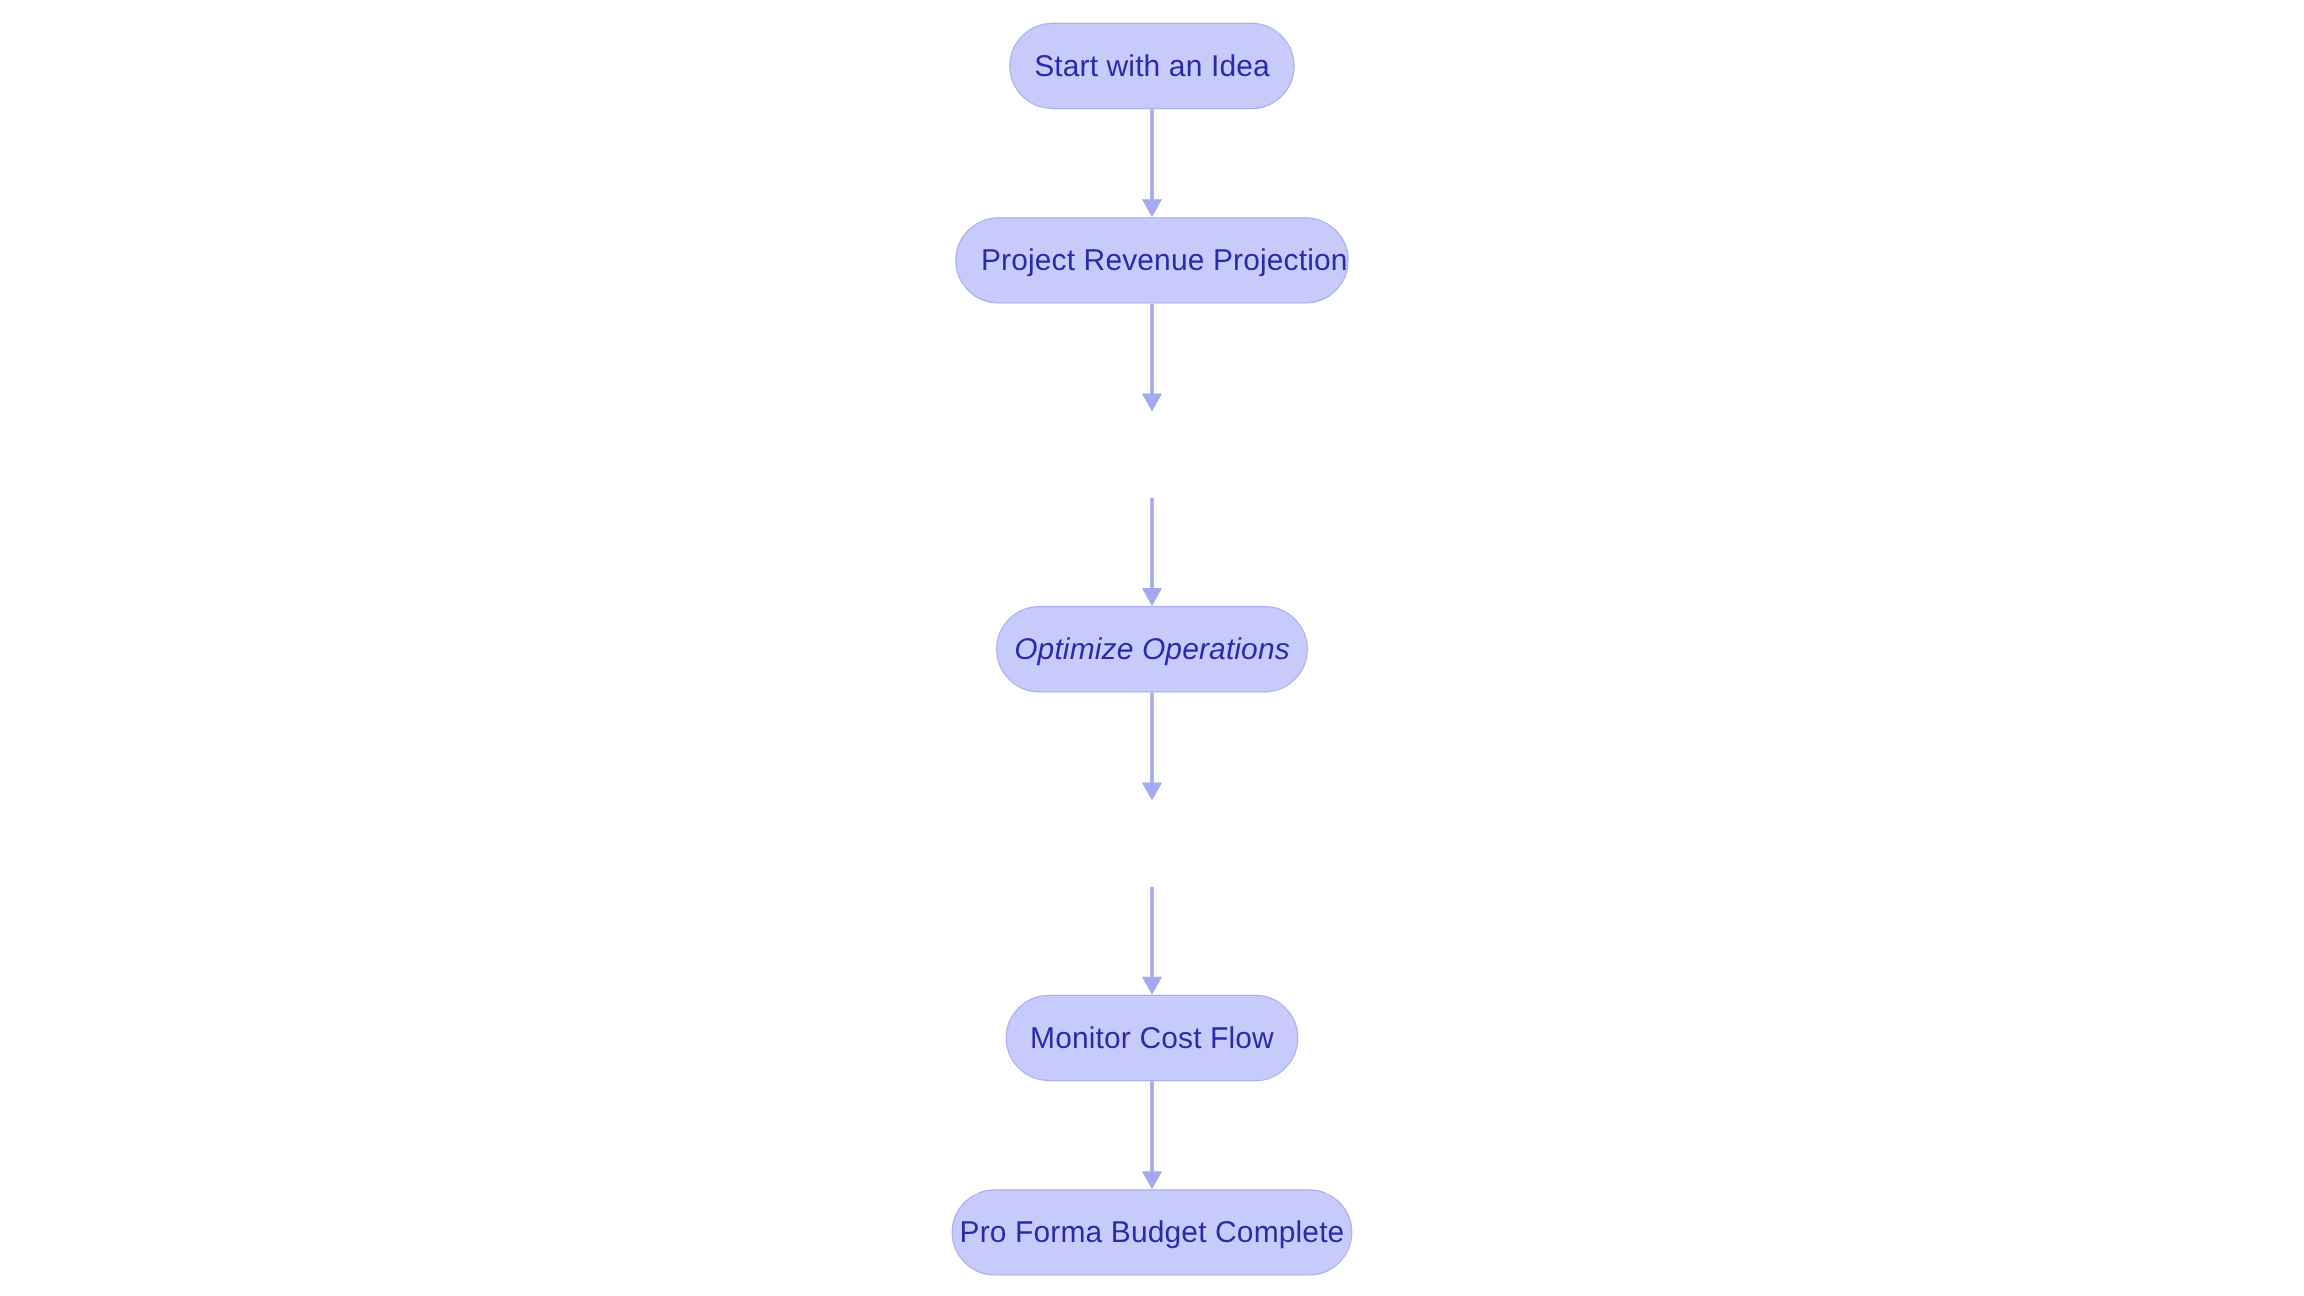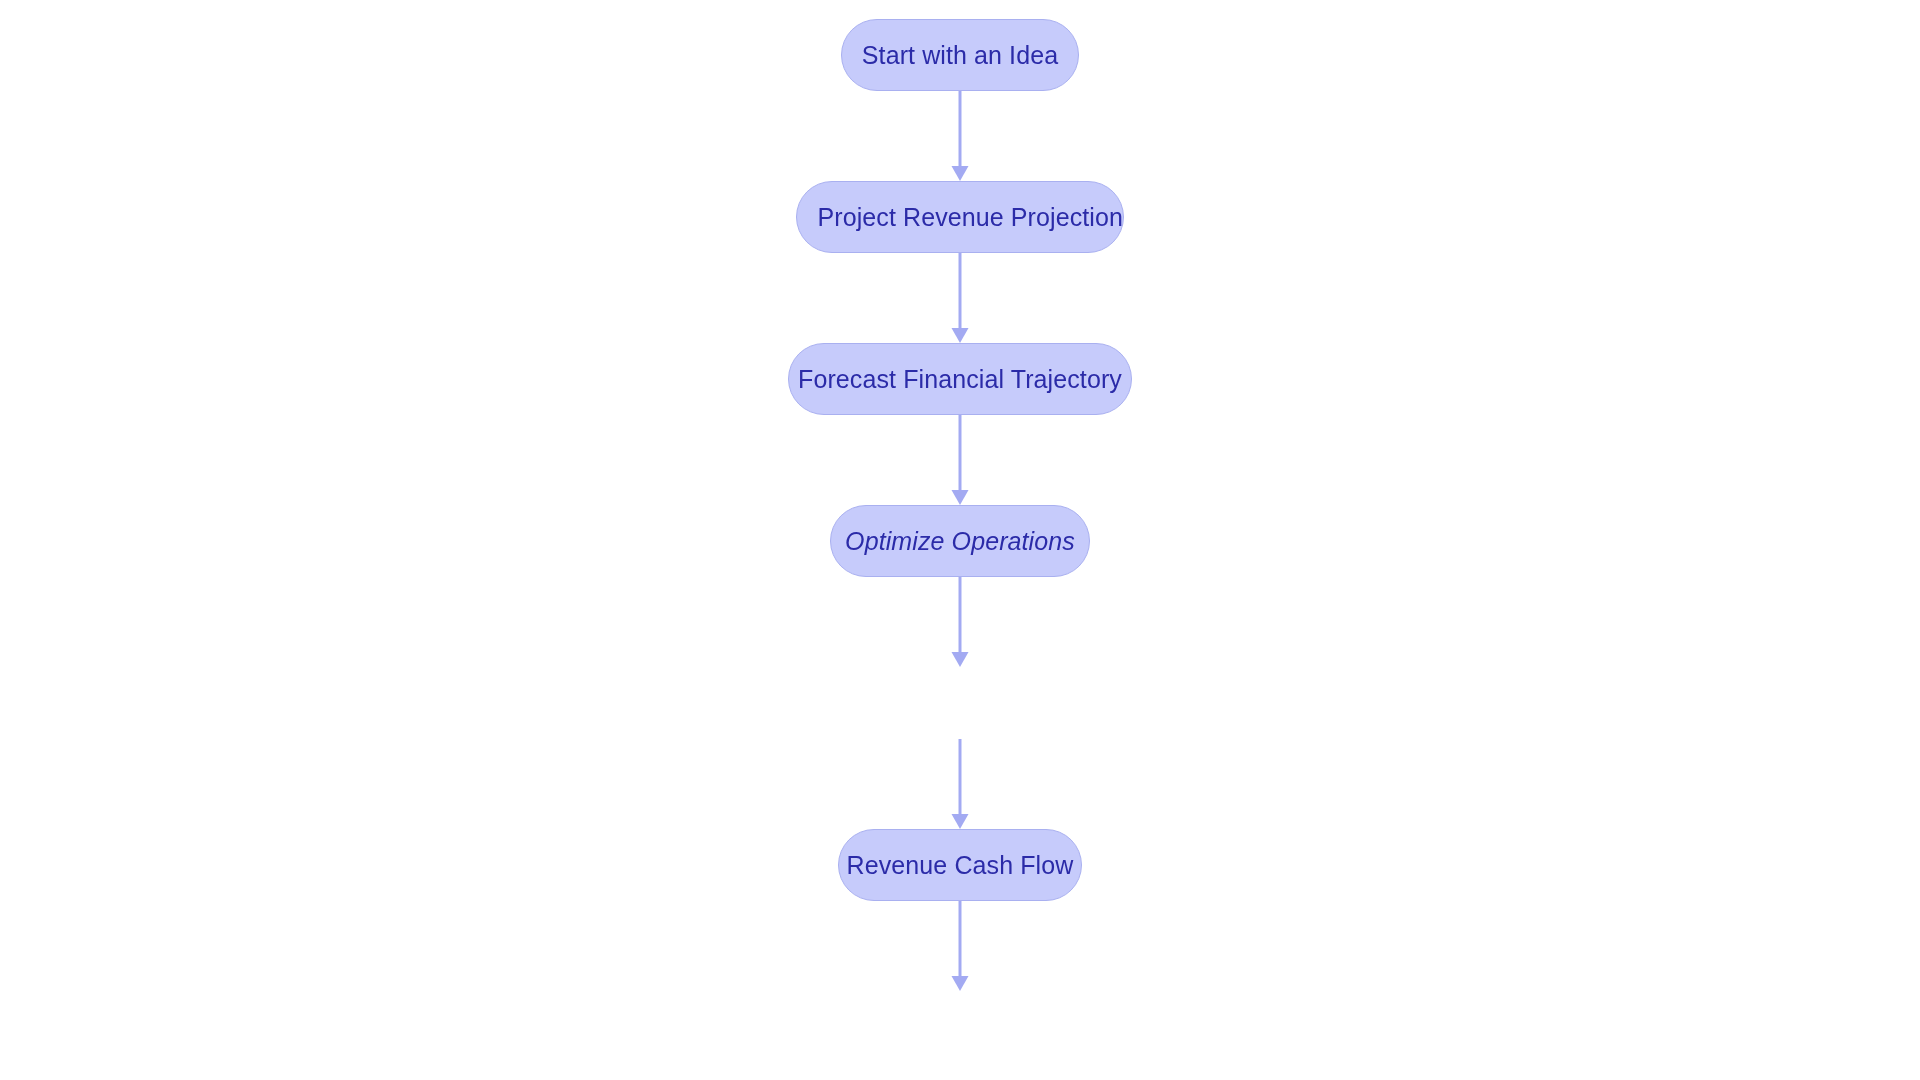--- a/index.html
+++ b/index.html
@@ -92,24 +92,24 @@
       </g>
     </svg>
 
   <div id="node-layer">
       <div class="flow-node" style="left: 960px; top: 55px; width: 238px;">
         <span class="flow-node-label">Start with an Idea</span>
       </div>
       <div class="flow-node" style="left: 960px; top: 217px; width: 328px; justify-content: flex-end;">
         <span class="flow-node-label">Project Revenue Projection</span>
       </div>
-      <div class="flow-node" style="left: 960px; top: 379px; width: 344px;">
-        <span class="flow-node-label">Forecast Financial Trajectory</span>
-      </div>
       <div class="flow-node" style="left: 960px; top: 541px; width: 260px; font-style: italic;">
         <span class="flow-node-label">Optimize Operations</span>
       </div>
       <div class="flow-node" style="left: 960px; top: 865px; width: 244px;">
-        <span class="flow-node-label">Revenue Cash Flow</span>
+        <span class="flow-node-label">Monitor Cost Flow</span>
+      </div>
+      <div class="flow-node" style="left: 960px; top: 1027px; width: 334px;">
+        <span class="flow-node-label">Pro Forma Budget Complete</span>
       </div>
     </div>
 
 </div>
 
 </body></html>

